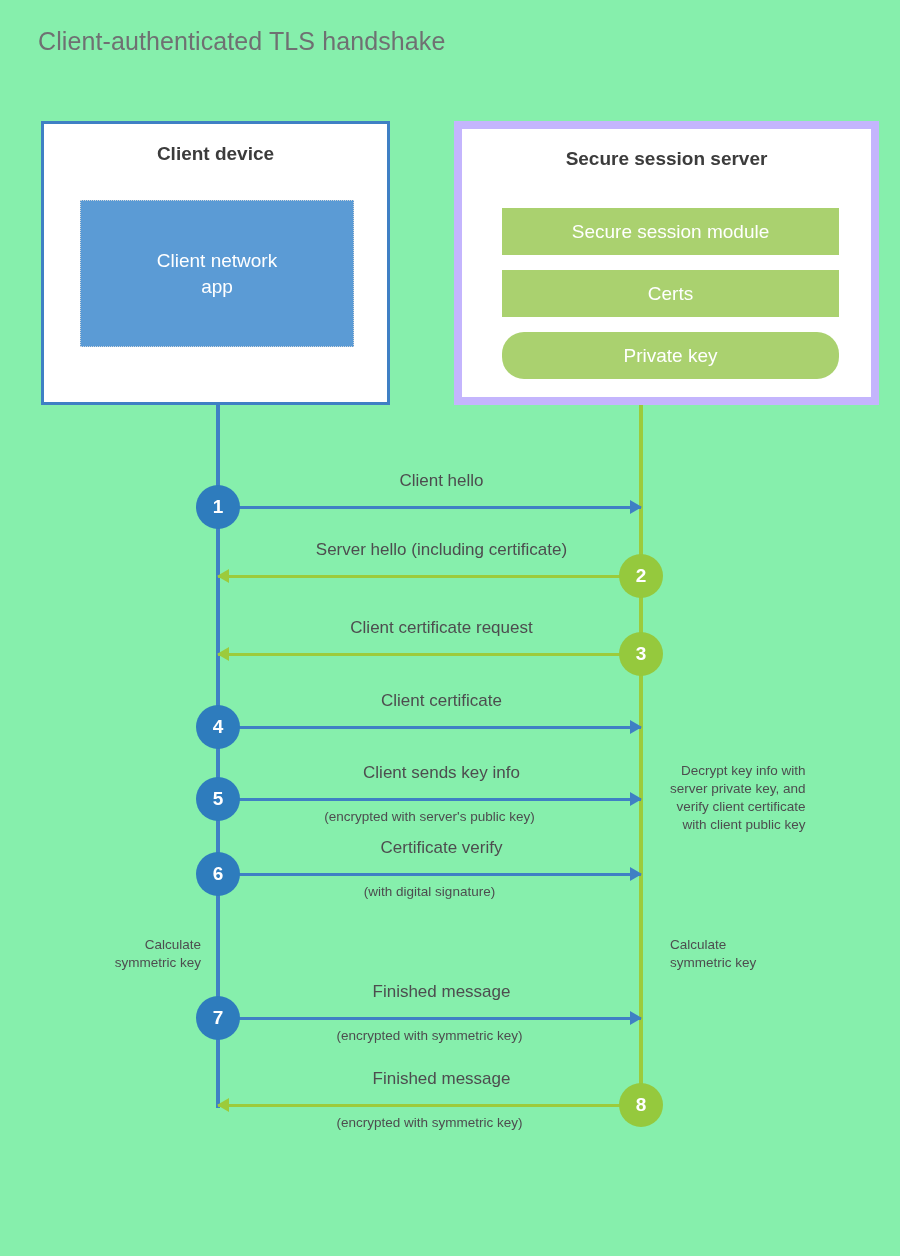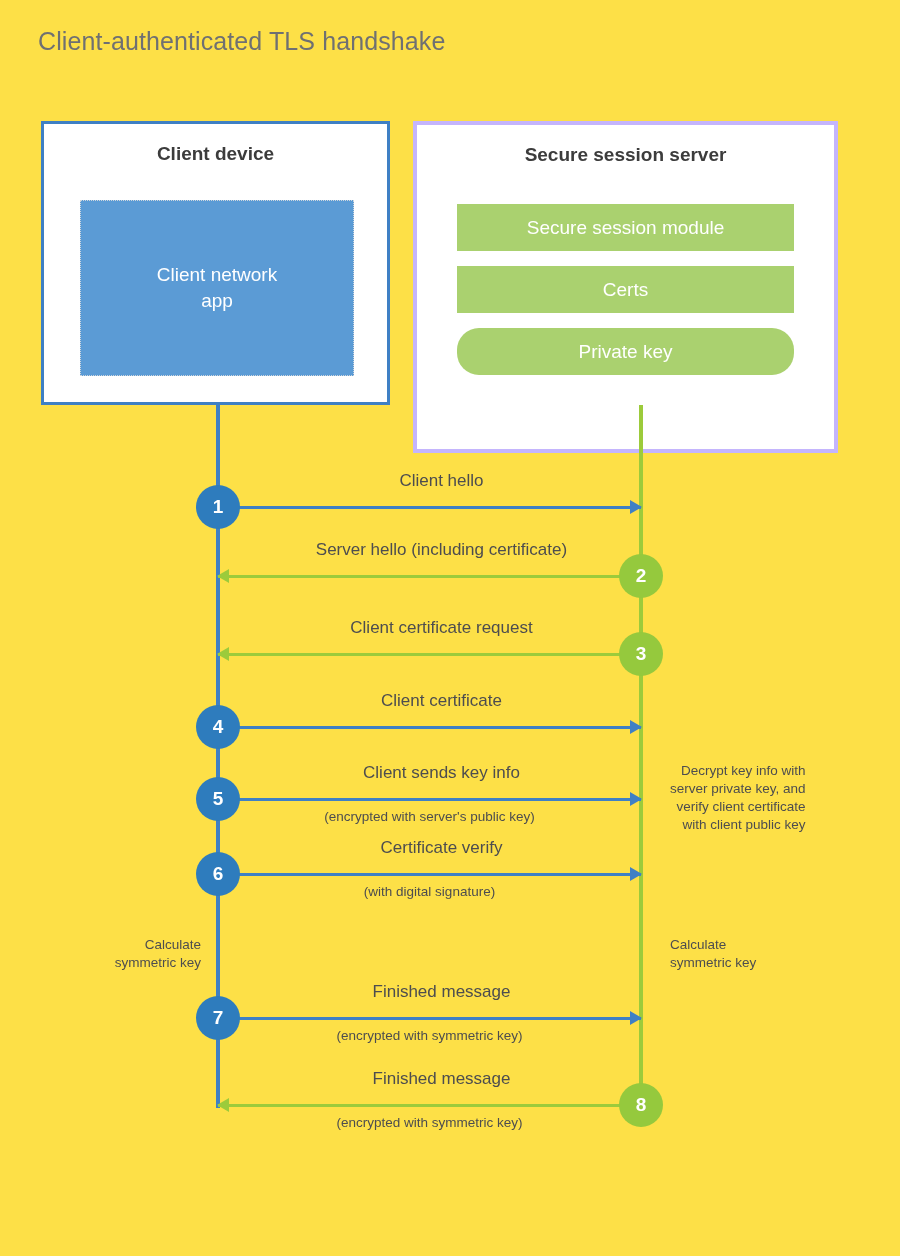--- a/index.html
+++ b/index.html
@@ -8,21 +8,21 @@
     background: #ffffff;
   }
   body {
     font-family: "Liberation Sans", sans-serif;
     -webkit-font-smoothing: antialiased;
   }
   #canvas {
     position: relative;
     width: 900px;
     height: 1256px;
-    background: #fde047;
+    background: #86efac;
     overflow: hidden;
   }
 
   
   .title {
     position: absolute;
     left: 38px;
     top: 27px;
     font-size: 25px;
     font-weight: 400;
@@ -39,44 +39,44 @@
     padding-left: 6px;
   }
   #client-box {
     left: 41px;
     top: 121px;
     width: 349px;
     height: 284px;
     border: 3px solid #3f80c4;
   }
   #server-box {
-    left: 413px;
+    left: 454px;
     top: 121px;
     width: 425px;
-    height: 332px;
-    border: 4px solid #c4b5fd;
+    height: 284px;
+    border: 8px solid #c4b5fd;
   }
   .party-title {
     position: absolute;
     left: 0;
     right: 0;
     top: 19px;
     text-align: center;
     font-size: 19px;
     font-weight: bold;
     color: #3c3c3c;
   }
 
   
   #client-app {
     position: absolute;
     left: 36px;
     top: 76px;
     width: 274px;
-    height: 176px;
+    height: 147px;
     background: #5b9bd5;
     border: 1px dotted #cfd6dd;
     box-sizing: border-box;
     display: flex;
     align-items: center;
     justify-content: center;
   }
   #client-app .lbl {
     color: #ffffff;
     font-size: 19px;

